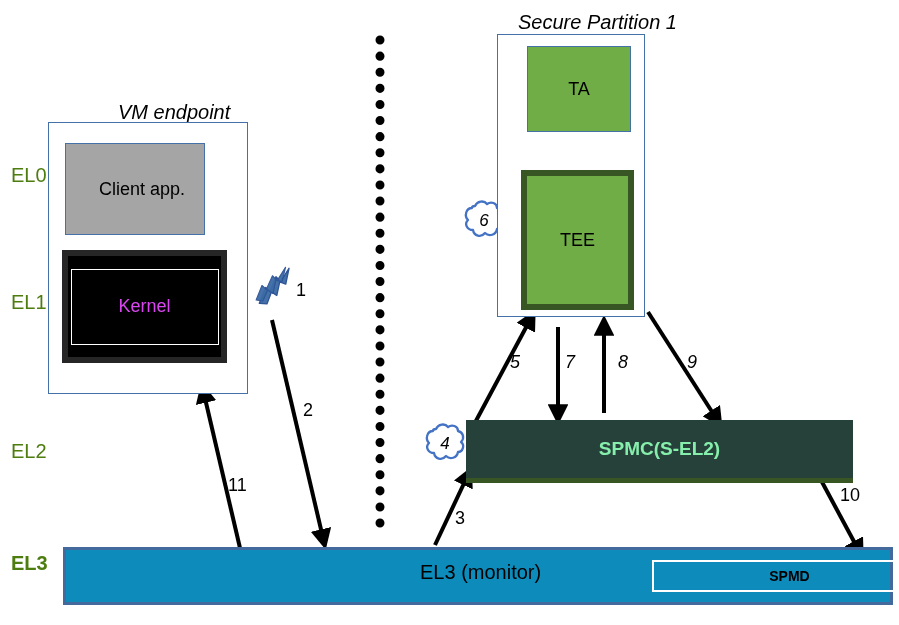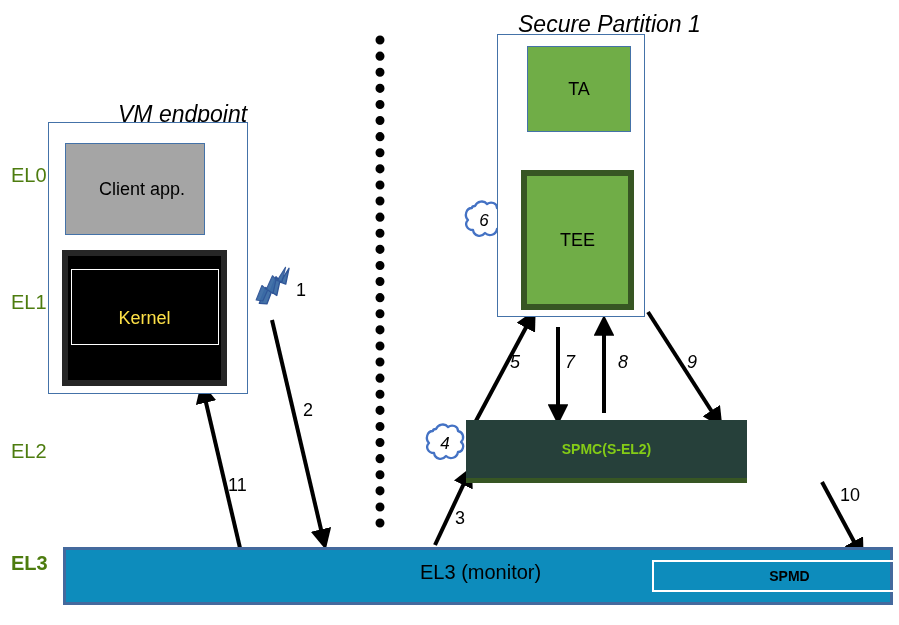--- a/index.html
+++ b/index.html
@@ -36,21 +36,21 @@
     white-space: nowrap;
   }
   #el0-label { left: 11px; top: 164px; }
   #el1-label { left: 11px; top: 291px; }
   #el2-label { left: 11px; top: 440px; }
   #el3-label { left: 11px; top: 552px; font-weight: bold; }
 
   
   .group-caption {
     position: absolute;
-    font-size: 23px;
+    font-size: 20px;
     font-style: italic;
     color: #000000;
     white-space: nowrap;
   }
   #vm-caption { left: 86px; top: 101px; margin-left: 32px; }
   #sp-caption { left: 518px; top: 11px; }
 
   
   .frame {
     position: absolute;
@@ -71,49 +71,49 @@
     font-size: 18px;
     color: #000000;
   }
   #client-app-box {
     left: 65px; top: 143px; width: 140px; height: 92px;
     background: #a5a5a5;
     border: 1px solid #4472a8;
     padding-left: 14px;
   }
   #kernel-box {
-    left: 62px; top: 250px; width: 165px; height: 136px;
+    left: 62px; top: 250px; width: 165px; height: 113px;
     background: #000000;
     border: 6px solid #262626;
-    color: #fde047;
+    color: #d946ef;
   }
   #kernel-inner-line {
     position: absolute;
     left: 71px; top: 269px; width: 148px; height: 76px;
     border: 1px solid #ffffff;
     box-sizing: border-box;
     pointer-events: none;
   }
   #ta-box {
     left: 527px; top: 46px; width: 104px; height: 86px;
     background: #70ad47;
     border: 1px solid #4472a8;
   }
   #tee-box {
     left: 521px; top: 170px; width: 113px; height: 140px;
     background: #70ad47;
     border: 6px solid #375623;
   }
   #spmc-box {
-    left: 466px; top: 420px; width: 281px; height: 63px;
+    left: 466px; top: 420px; width: 387px; height: 63px;
     background: #26403a;
     border-bottom: 5px solid #375623;
-    color: #84cc16;
+    color: #86efac;
     font-weight: bold;
-    font-size: 14px;
+    font-size: 19px;
   }
   #el3-bar {
     left: 63px; top: 547px; width: 830px; height: 58px;
     background: #0d8cbc;
     border: 3px solid #44699d;
     justify-content: flex-start;
   }
   #el3-monitor-text {
     position: absolute;
     left: 420px;

